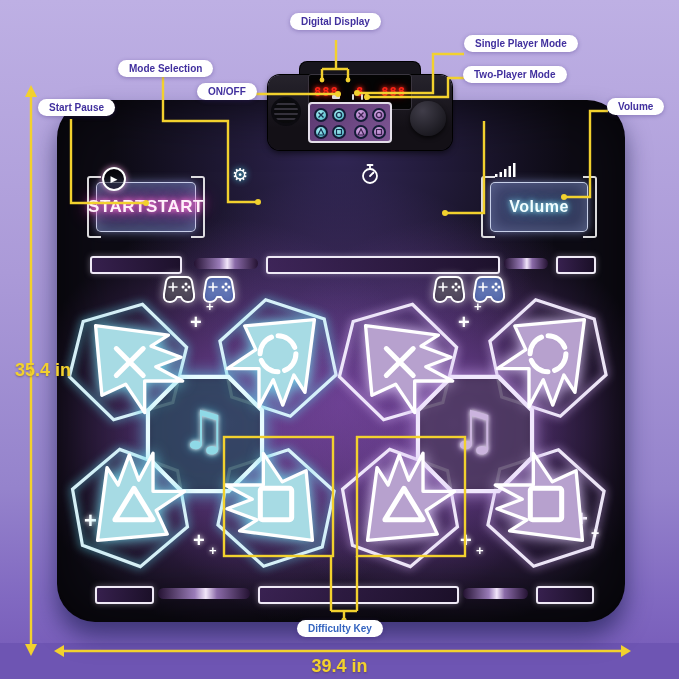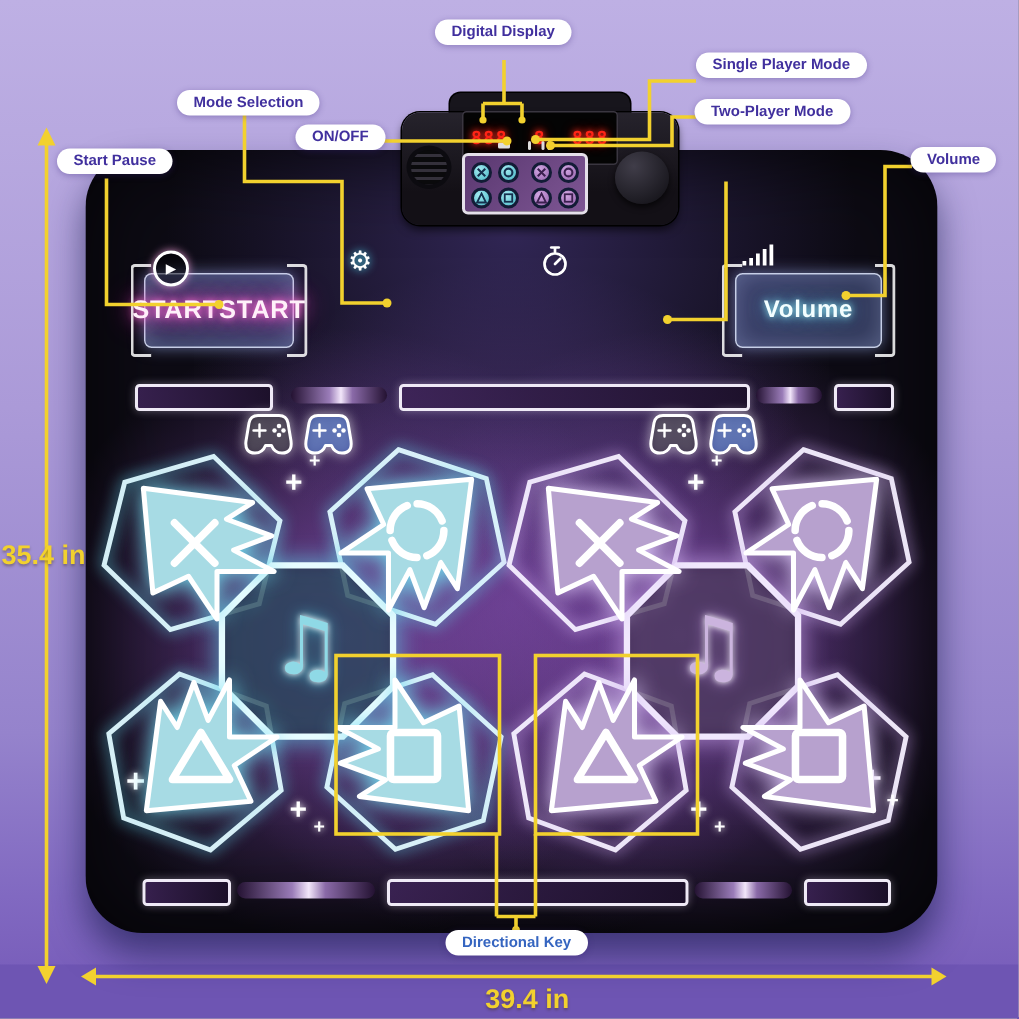--- a/index.html
+++ b/index.html
@@ -453,17 +453,17 @@
     </g>
   </svg>
 
   <div class="pill" style="left:290px;top:13px;">Digital Display</div>
   <div class="pill" style="left:118px;top:44px;margin-top:16px;">Mode Selection</div>
   <div class="pill" style="left:197px;top:83px;">ON/OFF</div>
   <div class="pill" style="left:38px;top:99px;">Start Pause</div>
   <div class="pill" style="left:464px;top:35px;">Single Player Mode</div>
   <div class="pill" style="left:463px;top:66px;">Two-Player Mode</div>
   <div class="pill" style="left:607px;top:98px;">Volume</div>
-  <div class="pill blue" style="left:297px;top:620px;">Directional Key</div>
-
-  <div class="dim" style="left:1px;top:360px;">35.4 in</div>
-  <div class="dim" style="left:50%;top:656px;transform:translateX(-50%);margin-left:12px;">39.4 in</div>
+  <div class="pill blue" style="left:297px;top:620px;">Difficulty Key</div>
+
+  <div class="dim" style="left:15px;top:360px;">35.4 in</div>
+  <div class="dim" style="left:50%;top:656px;transform:translateX(-50%);">39.4 in</div>
 </div>
 
 </body></html>

